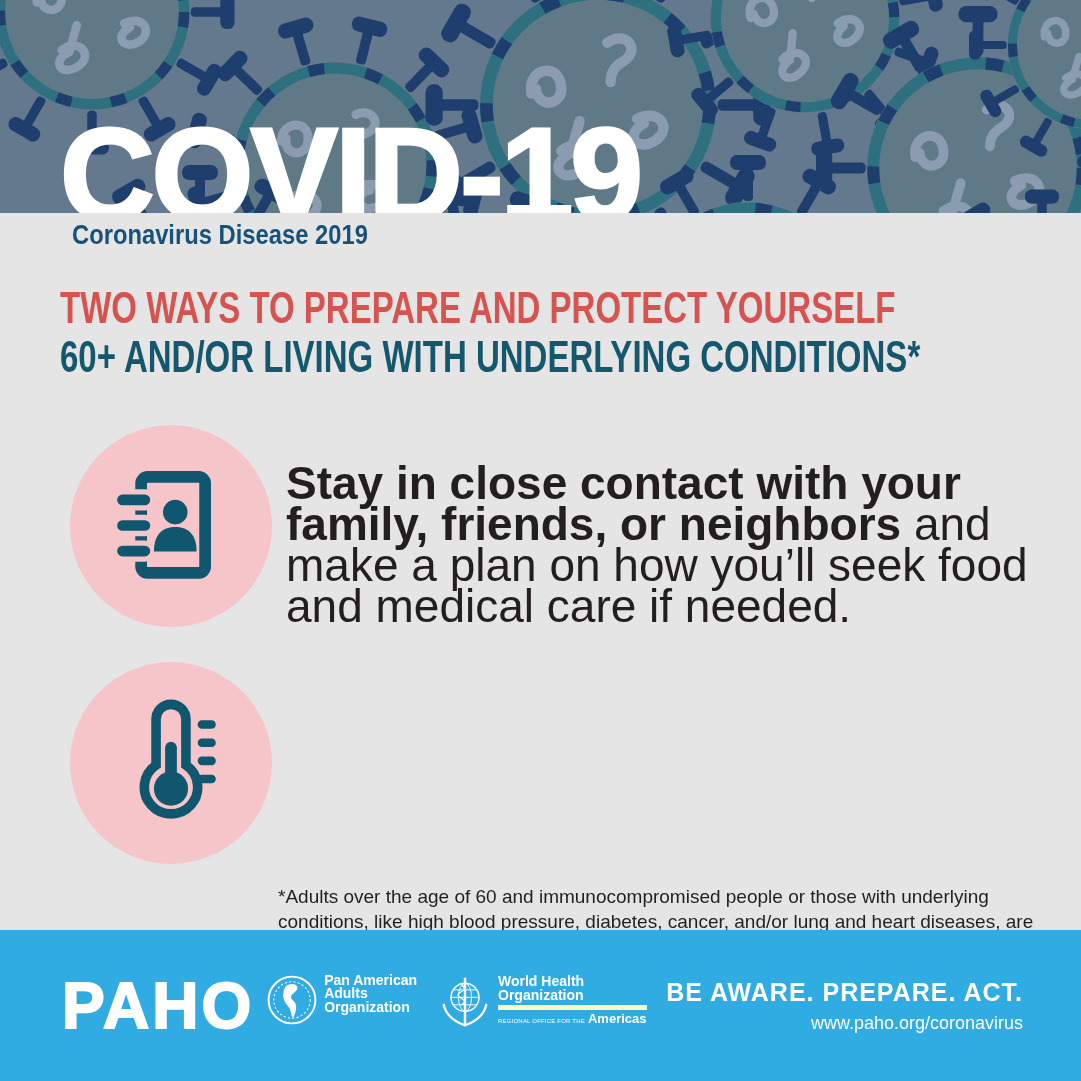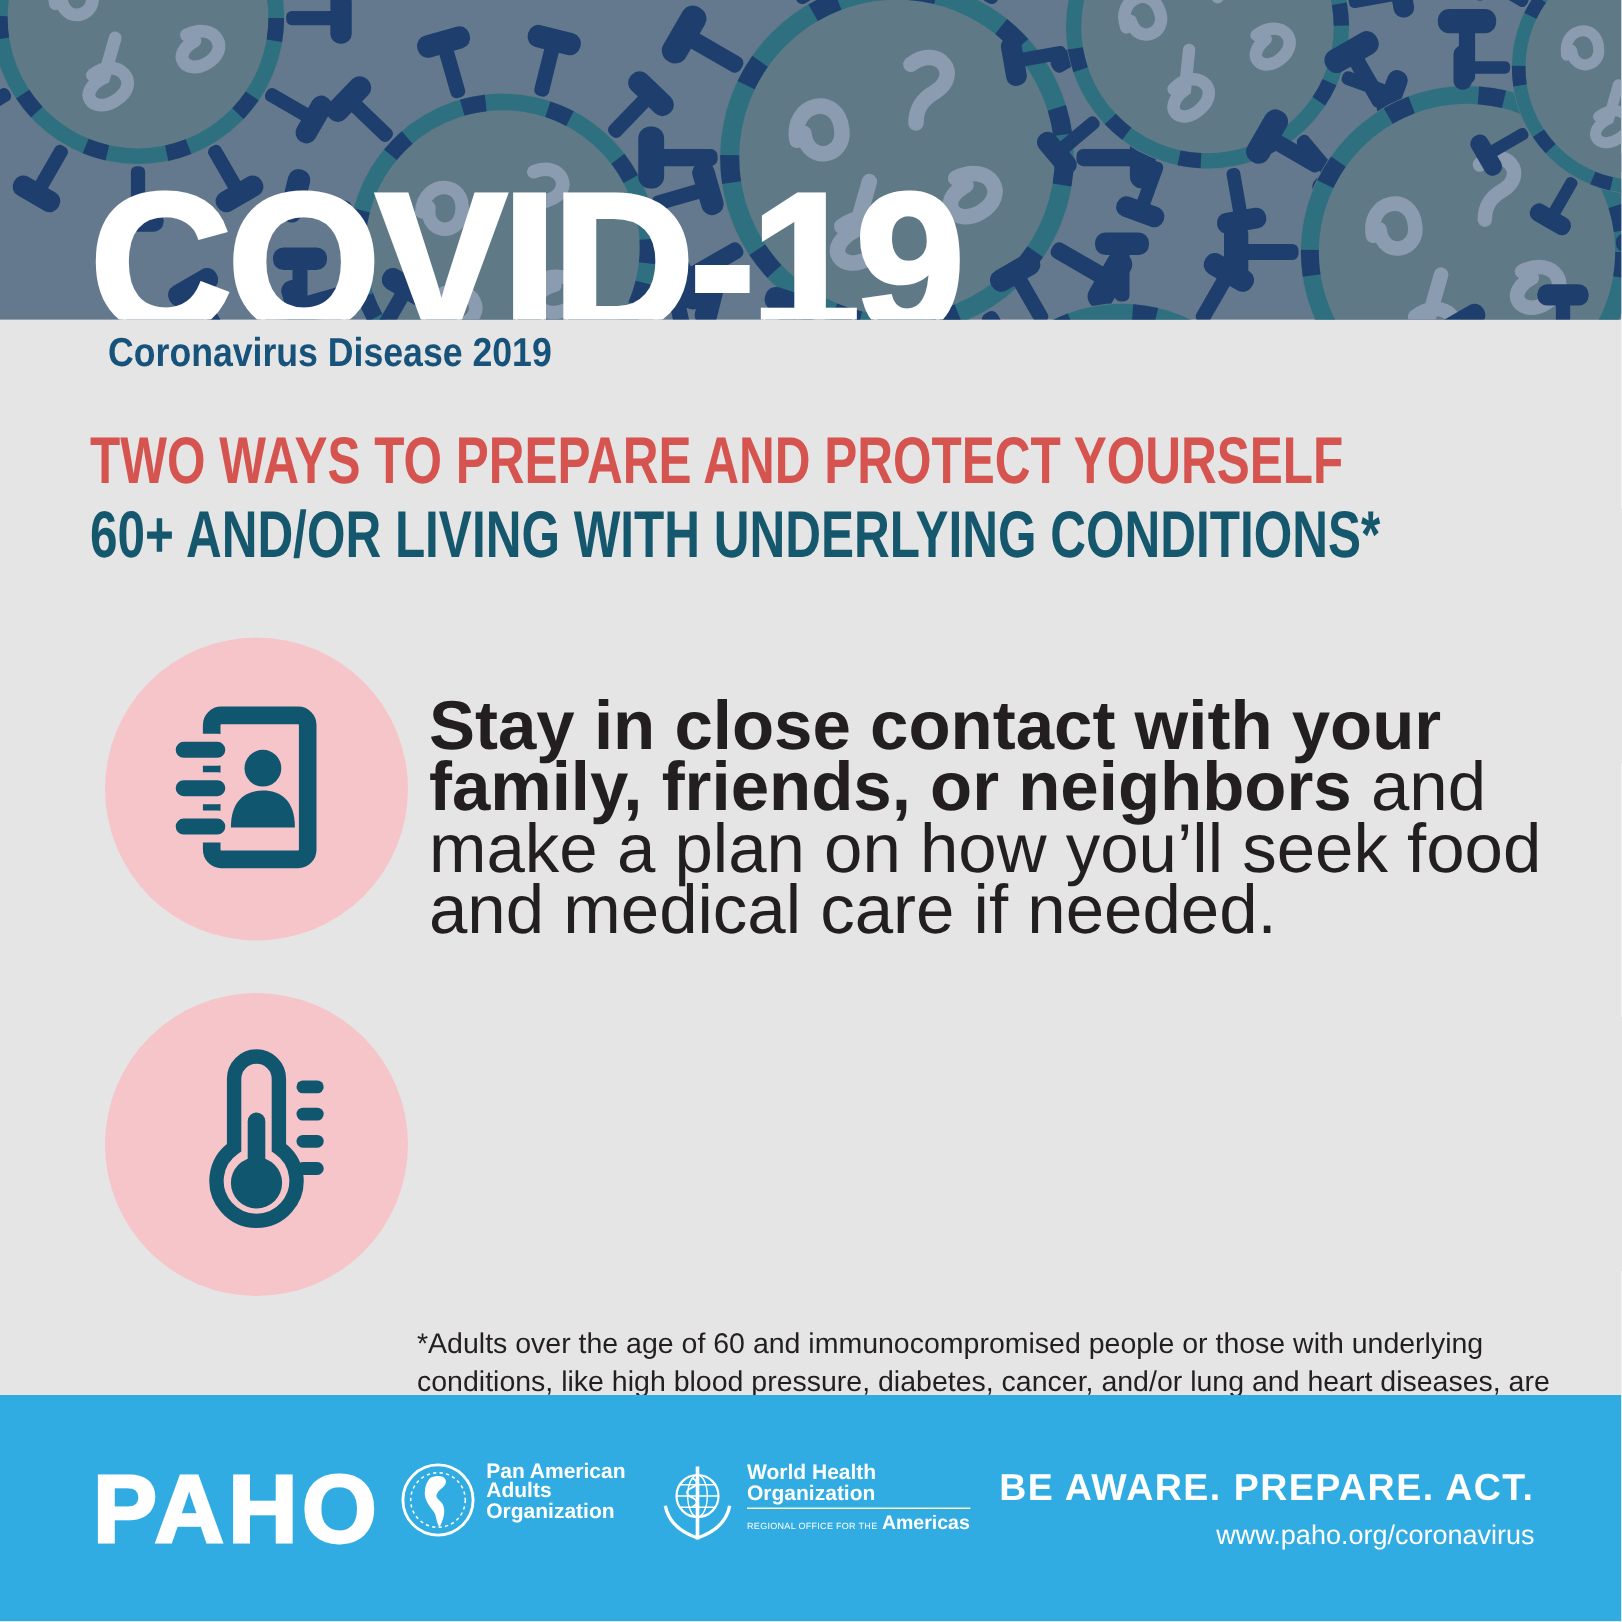--- a/index.html
+++ b/index.html
@@ -46,21 +46,21 @@
   .brand { display:flex; align-items:flex-start; }
   .wordmark { font-size:64px; font-weight:700; letter-spacing:3px; line-height:1;
               -webkit-text-stroke:2px #fff; }
   .seal { margin-left:12px; }
   .brand svg { display:block; }
   .org-label { margin-left:6px; font-size:14px; font-weight:700; line-height:13.5px; }
   .org-label span { display:block; }
   .who-emblem { margin-left:20px; }
   .who-block { margin-left:5px; font-size:14px; font-weight:700; line-height:14px; }
   .who-block .lines span { display:block; }
-  .who-sub { border-top:1px solid #fef9c3; margin-top:3px; padding-top:2px;
+  .who-sub { border-top:5px solid #fef9c3; margin-top:3px; padding-top:2px;
              display:flex; align-items:baseline; }
   .who-office { font-size:6px; font-weight:400; letter-spacing:.2px; margin-right:3px; }
   .who-region { font-size:13px; font-weight:700; }
   .slogan-block { text-align:right; }
   .slogan { font-size:25px; font-weight:700; letter-spacing:1px; }
   .website { margin-top:6px; font-size:18px; font-weight:400;text-align:right; }
 </style>
 </head>
 <body>
 

